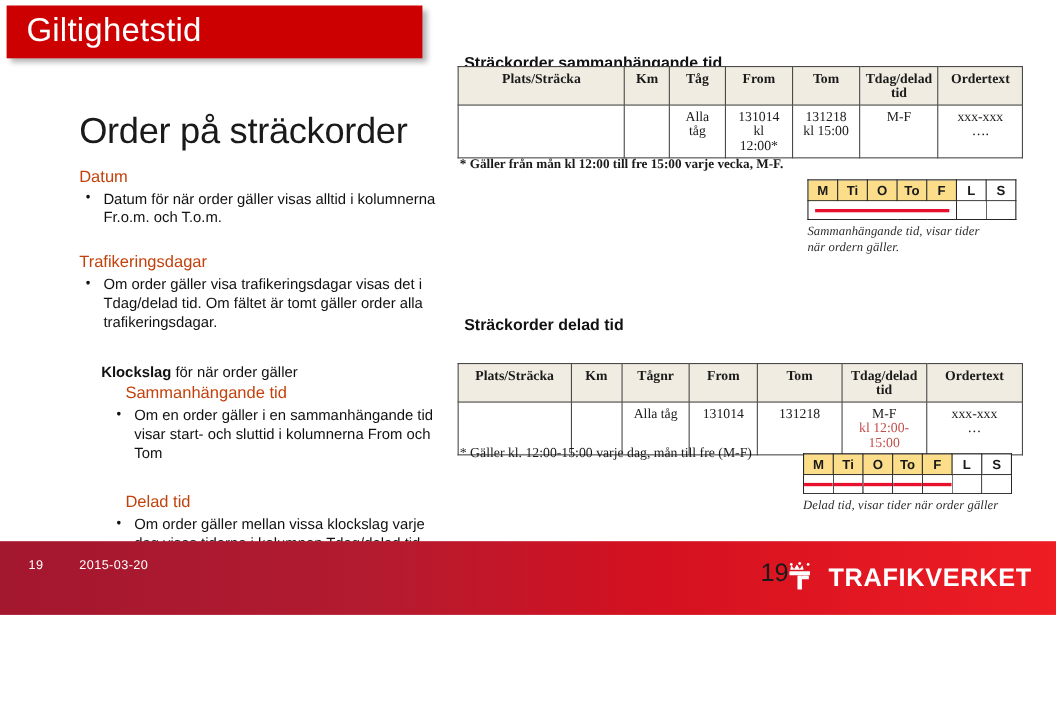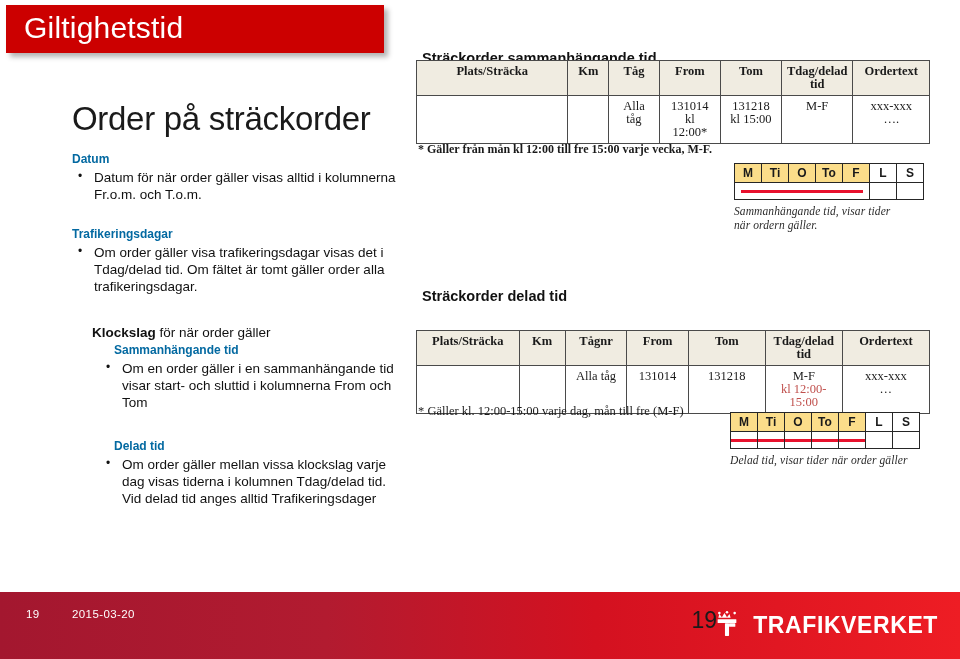--- a/index.html
+++ b/index.html
@@ -5,21 +5,21 @@
   * { box-sizing: border-box; }
   html, body {
     margin: 0; padding: 0;
     width: 960px; height: 659px;
     background: #ffffff;
     font-family: "Liberation Sans", sans-serif;
     overflow: hidden;
   }
   .slide {
     position: relative;
-    width: 960px; height: 659px;
+    width: 960px; height: 559px;
     background: #ffffff;
   }
 
   
   .title-bar {
     position: absolute;
     left: 6px; top: 5px;
     width: 378px; height: 48px;
     background: #cc0000;
     box-shadow: 4px 4px 5px rgba(0,0,0,0.30);
@@ -41,23 +41,23 @@
   }
   .main-heading {
     font-size: 33px;
     color: #1a1a1a;
     font-weight: 400;
     margin: 0 0 14px 0;
     letter-spacing: -0.3px;
     white-space: nowrap;
   }
   .sec-head {
-    font-size: 12px;
-    font-weight: bold;
-    color: #0369a1;
+    font-size: 15px;
+    font-weight: normal;
+    color: #c2410c;
     margin: 0 0 3px 0;
   }
   .sec-head.indent1 { margin-left: 42px; }
   .blk { margin-bottom: 2px; }
   ul.bul {
     list-style: none;
     margin: 0 0 0 0;
     padding: 0;
   }
   ul.bul li {

